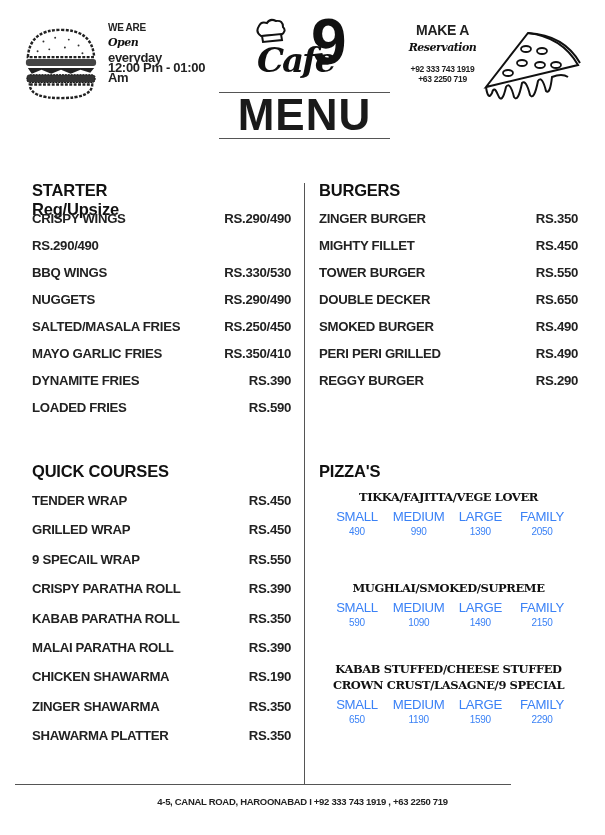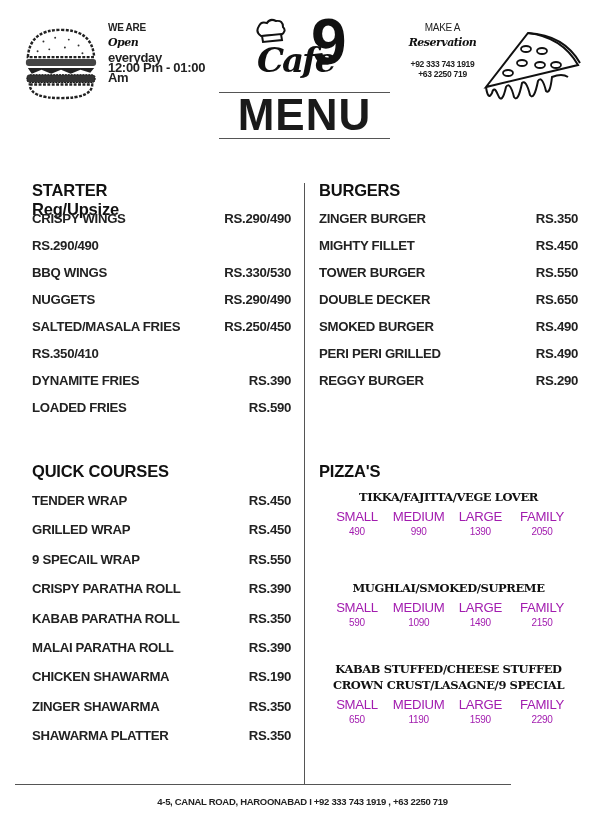--- a/index.html
+++ b/index.html
@@ -7,21 +7,21 @@
   .abs { position: absolute; }
 
   
   .burger { left: 22px; top: 24px; width: 78px; height: 78px; }
   .pizza { left: 482px; top: 25px; width: 100px; height: 80px; }
   .open-block { left: 108px; top: 22px; width: 100px; text-align: left; }
   .open-block .small-cap { font-size: 10px; font-weight: bold; letter-spacing: -0.3px; color: #222; }
   .script { font-family: "DejaVu Serif", serif; font-style: italic; font-weight: bold; font-size: 11px; color: #111; line-height: 20px; letter-spacing: -0.5px; }
   .open-block .sub { font-size: 13px; font-weight: bold; color: #222; line-height: 10px; letter-spacing: -0.3px; }
   .res-block { left: 385px; top: 22px; width: 115px; text-align: center; }
-  .res-block .small-cap { font-size: 10px; font-weight: normal; letter-spacing: -0.3px; color: #222; }
+  .res-block .small-cap { font-size: 14px; font-weight: bold; letter-spacing: -0.3px; color: #222; }
   .res-block .sub { font-size: 8.5px; font-weight: bold; color: #222; line-height: 10px; letter-spacing: -0.3px; }
 
   .logo { left: 245px; top: 14px; width: 120px; height: 78px; }
   .logo .hat { position: absolute; left: 10px; top: 4px; }
   .logo .cafe { position: absolute; left: 12px; top: 26px; font-family: "DejaVu Serif", serif; font-style: italic; font-weight: bold; font-size: 34px; color: #111; letter-spacing: -2px; }
   .logo .nine { position: absolute; left: 66px; top: -4px; font-family: "Liberation Sans", sans-serif; font-weight: bold; font-size: 64px; color: #111; line-height: 64px; }
   .rule-top { left: 219px; top: 92px; width: 171px; height: 1px; background: #555; }
   .menu-title { left: 219px; top: 92px; width: 171px; text-align: center; font-size: 44px; font-weight: bold; line-height: 46px; letter-spacing: 1px; color: #1a1a1a; }
   .rule-bot { left: 219px; top: 138px; width: 171px; height: 1px; background: #555; }
 
@@ -42,21 +42,21 @@
   .burger-items { top: 210px; }
   .burger-items .item { height: 27px; line-height: 17px; }
 
   .quick-head { top: 462px; }
   .quick-items { top: 492px; }
   .quick-items .item { height: 29.4px; line-height: 17px; }
 
   .pizza-head { top: 462px; }
   .pizza-group { left: 319px; width: 259px; }
   .pz-name { text-align: center; font-family: "DejaVu Serif", serif; font-weight: bold; font-size: 11.5px; color: #111; letter-spacing: -0.4px; line-height: 16px; }
-  .pz-row { display: flex; justify-content: space-between; padding: 0 6px 0 8px; font-size: 13.2px; color: #a21caf; letter-spacing: -0.3px; }
+  .pz-row { display: flex; justify-content: space-between; padding: 0 6px 0 8px; font-size: 13.2px; color: #3b82f6; letter-spacing: -0.3px; }
   .pz-row span { width: 60px; text-align: center; }
   .pz-sizes { margin-top: 4px; }
   .pz-prices { margin-top: 2px; font-size: 10px; }
 
   .footer { left: 0; top: 796px; width: 605px; text-align: center; font-size: 9.5px; font-weight: bold; color: #222; letter-spacing: -0.3px; }
 </style>
 </head>
 <body>
 
 <svg class="abs burger" viewBox="0 0 80 80">
@@ -137,20 +137,21 @@
     </div>
   <div class="item">
       <span>NUGGETS</span>
       <span>RS.290/490</span>
     </div>
   <div class="item">
       <span>SALTED/MASALA FRIES</span>
       <span>RS.250/450</span>
     </div>
   <div class="item">
+      <span>MAYO GARLIC FRIES</span>
       <span>RS.350/410</span>
     </div>
   <div class="item">
       <span>DYNAMITE FRIES</span>
       <span>RS.390</span>
     </div>
   <div class="item">
       <span>LOADED FRIES</span>
       <span>RS.590</span>
     </div>

